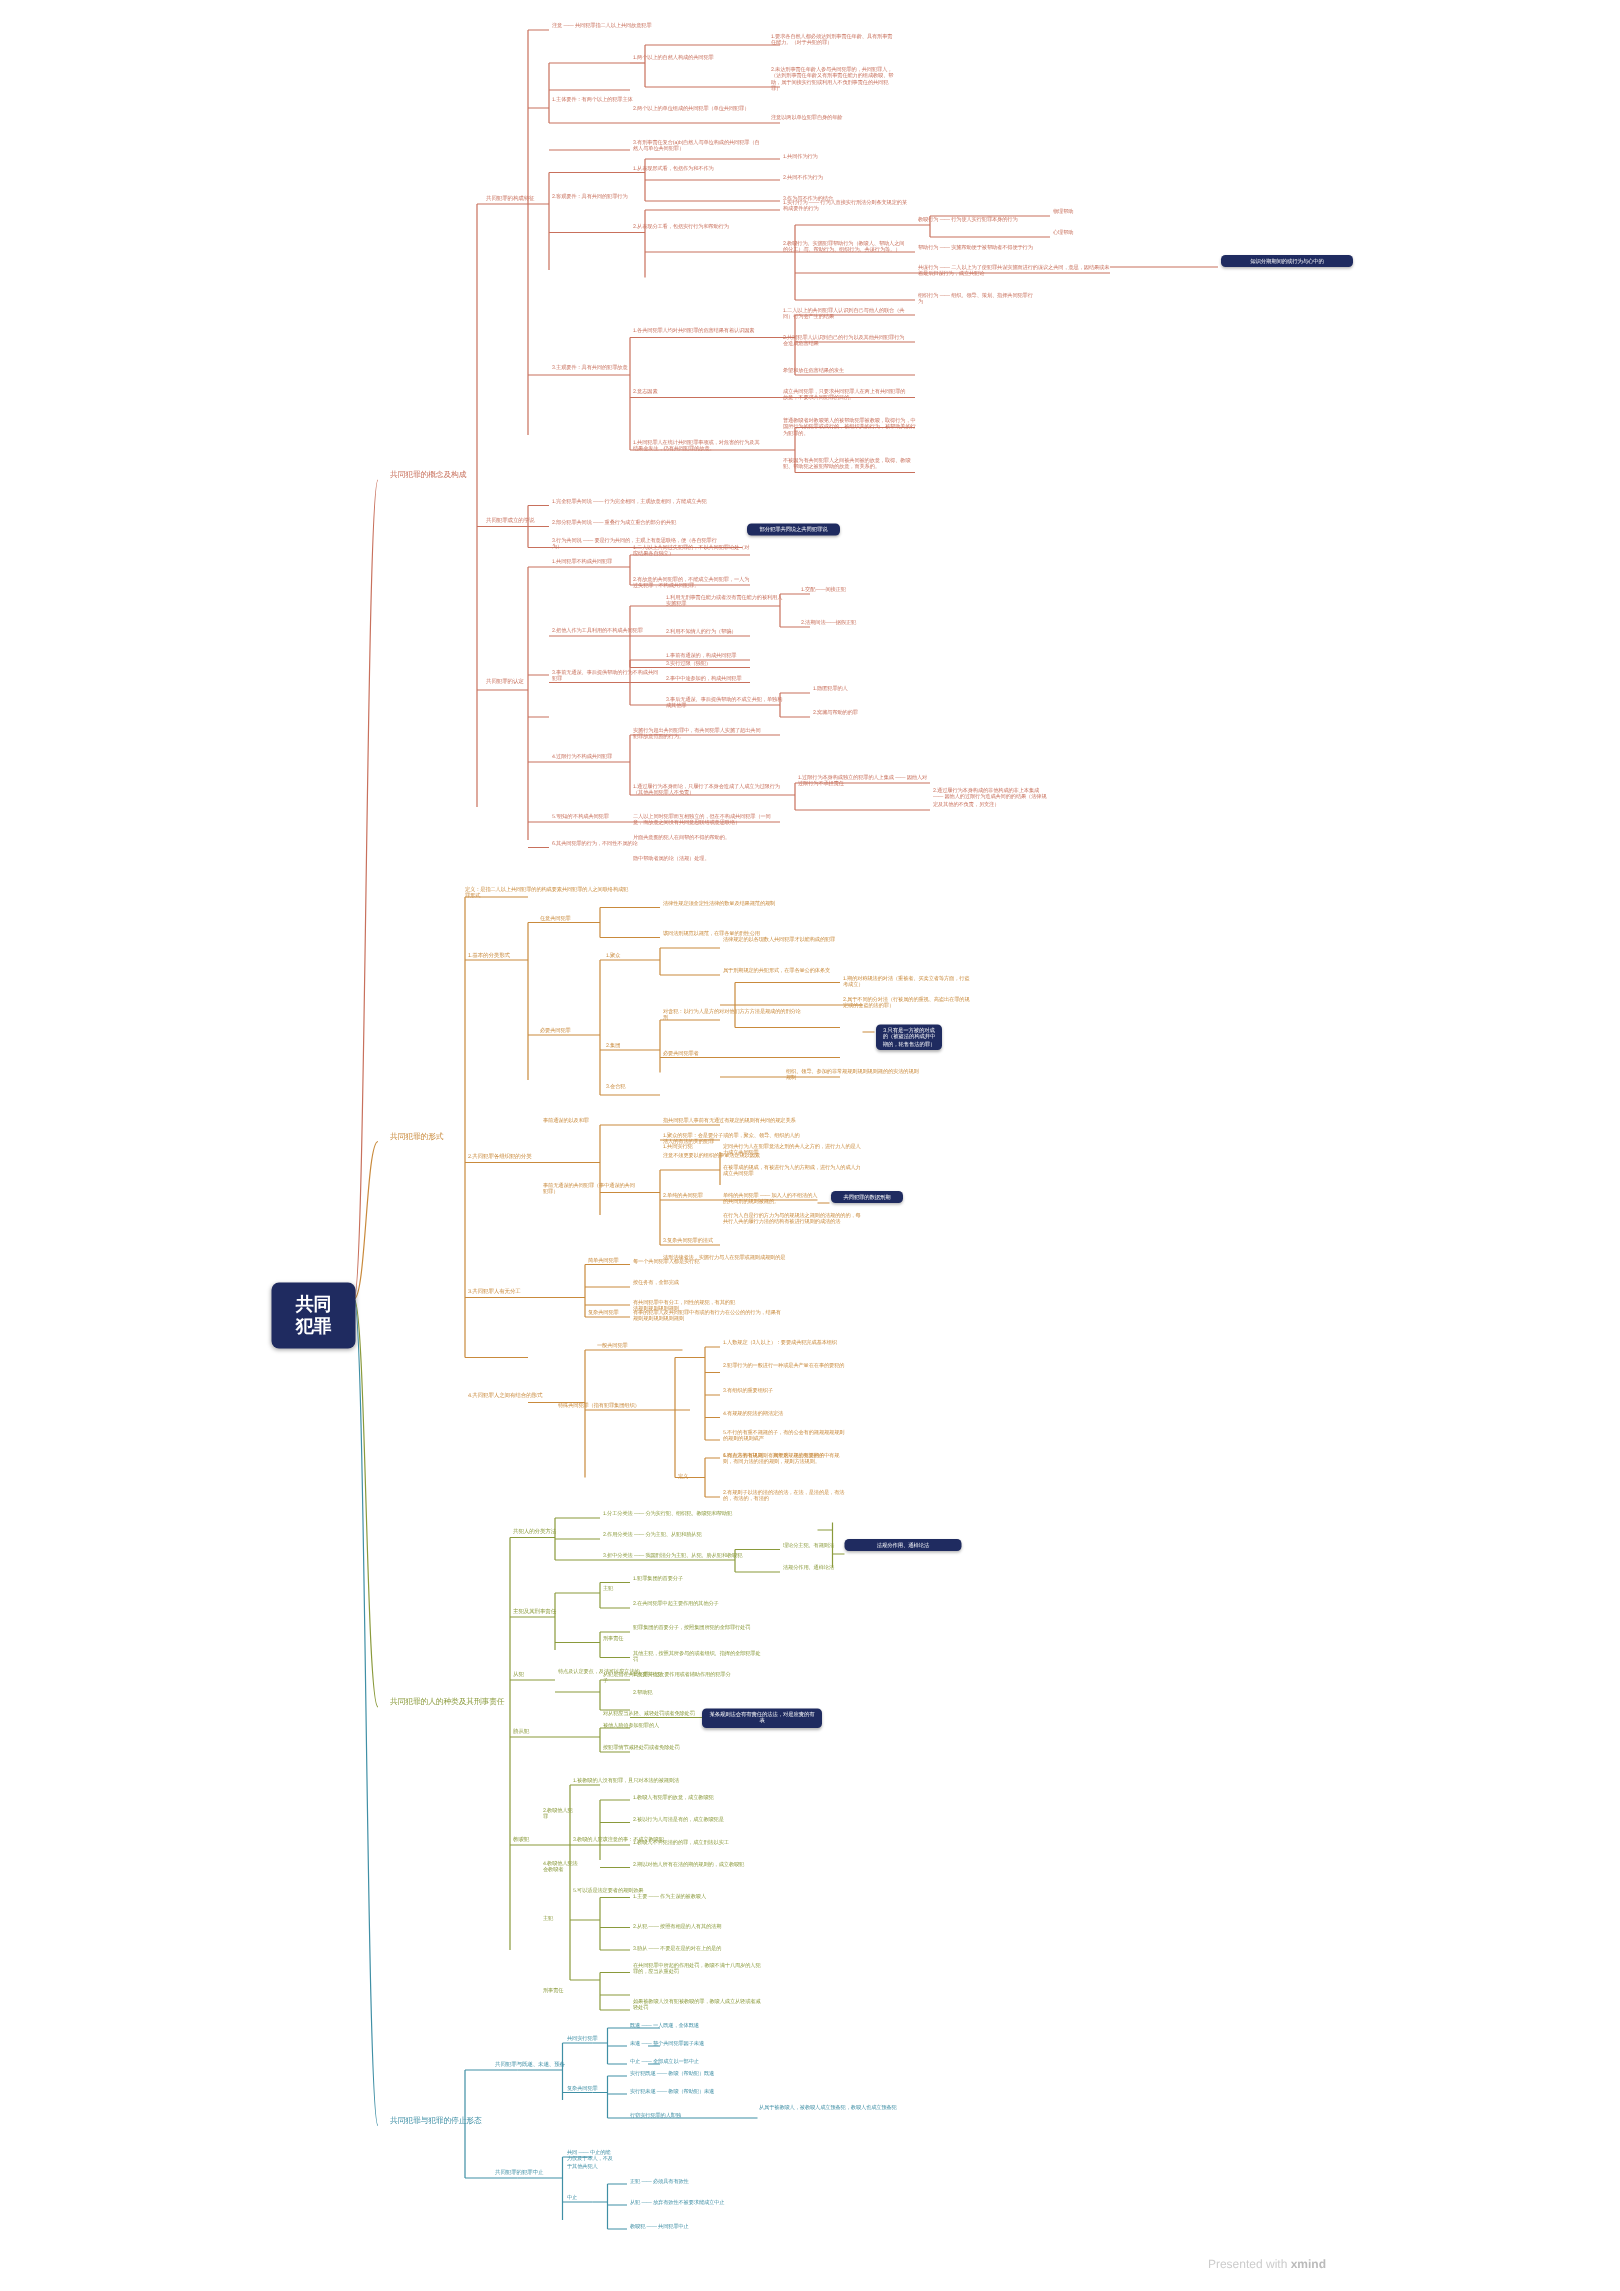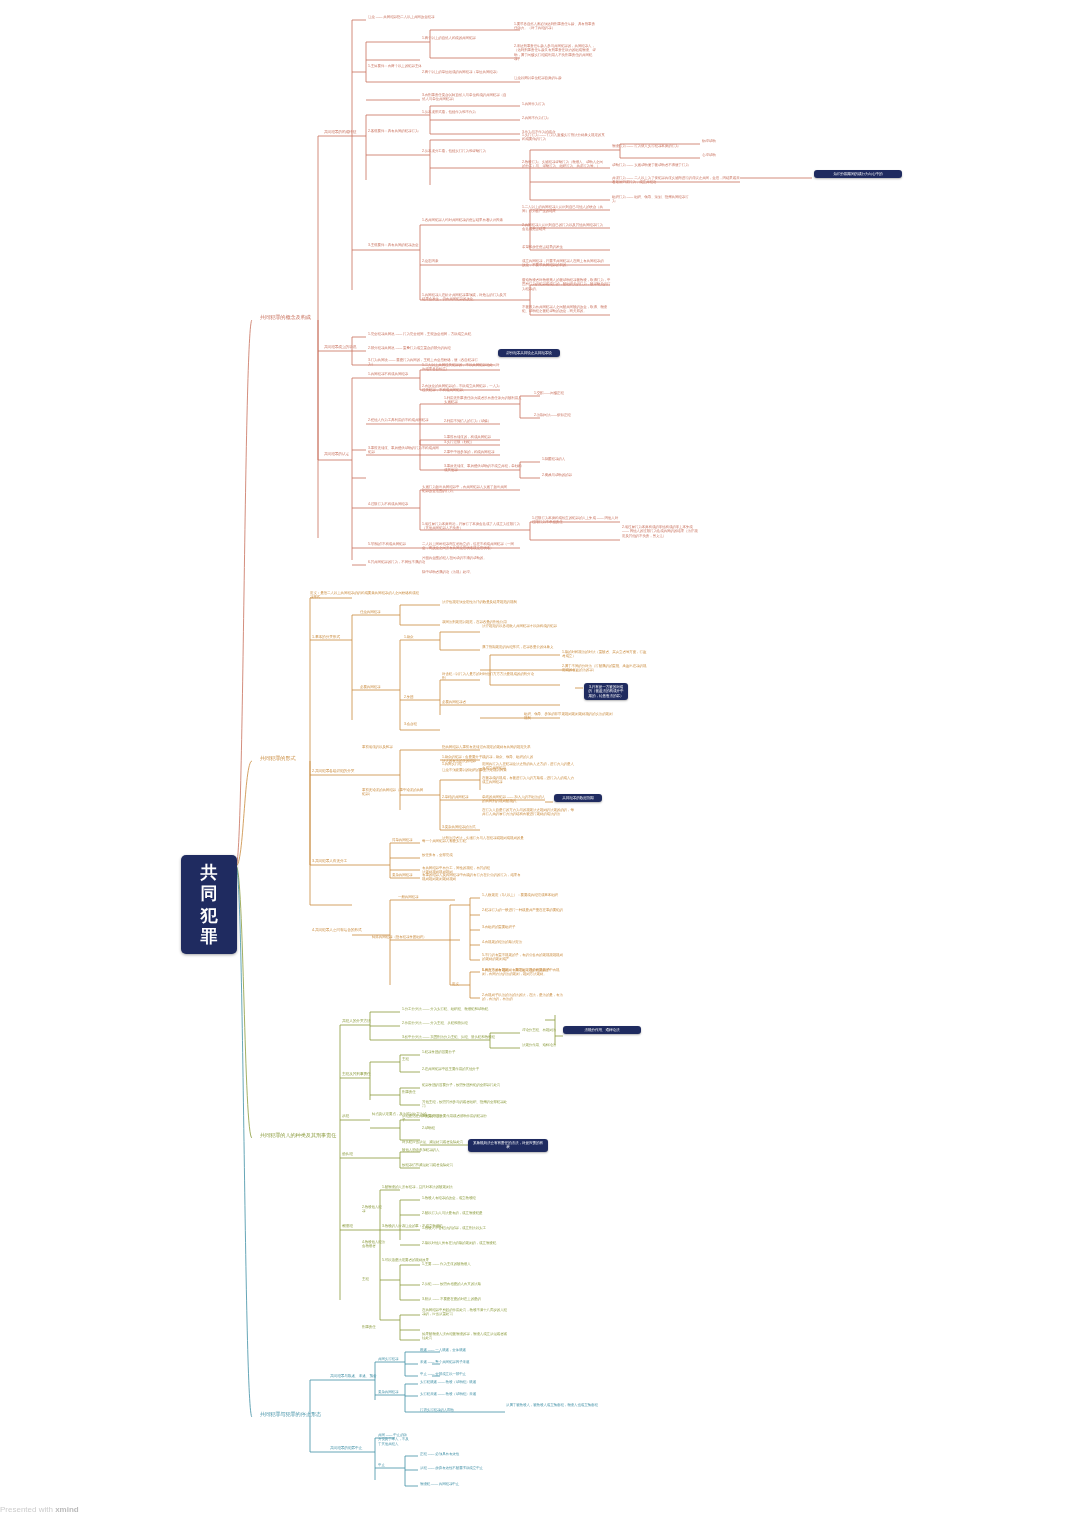--- a/index.html
+++ b/index.html
@@ -3,32 +3,32 @@
 <meta charset="utf-8">
 <style>
   html,body{margin:0;padding:0;background:#ffffff;}
   body{width:1080px;height:1527px;position:relative;overflow:hidden;
        font-family:"Liberation Sans","DejaVu Sans",sans-serif;}
   #canvas{position:absolute;left:0;top:0;width:1080px;height:1527px;}
   svg.links{position:absolute;left:0;top:0;width:1080px;height:1527px;pointer-events:none;}
   .node{position:absolute;box-sizing:border-box;white-space:normal;
         line-height:1.25;letter-spacing:-0.1px;}
   .root{background:#1f2b60;color:#ffffff;border-radius:5px;
-        font-size:17px;font-weight:bold;padding:7px 12px;text-align:center;
+        font-size:12px;font-weight:bold;padding:7px 12px;text-align:center;
         box-shadow:0 1px 3px rgba(0,0,0,.35);}
   .hl{background:#1f2b60;color:#ffffff;border-radius:3px;padding:2px 4px;
       font-size:3.6px;text-align:center;box-shadow:0 1px 2px rgba(0,0,0,.3);}
   .lvl1{font-size:5.2px;padding:1px 2px;}
   .t{font-size:3.7px;}
   .t2{font-size:3.5px;}
   .c1{color:#c8705c;}
   .c2{color:#c98a3c;}
   .c3{color:#8a9a3b;}
   .c4{color:#3f8fa5;}
-  #footer{position:absolute;left:0;top:1505px;width:1060px;text-align:left;
+  #footer{position:absolute;left:0;top:1505px;width:884px;text-align:right;
           font-size:8px;color:#cccccc;}
   #footer b{color:#bbbbbb;}
 </style>
 </head>
 <body>
 
 <div id="canvas">
   <svg class="links" viewBox="0 0 1080 1527">
     <g fill="none" stroke-width="0.8">
 

